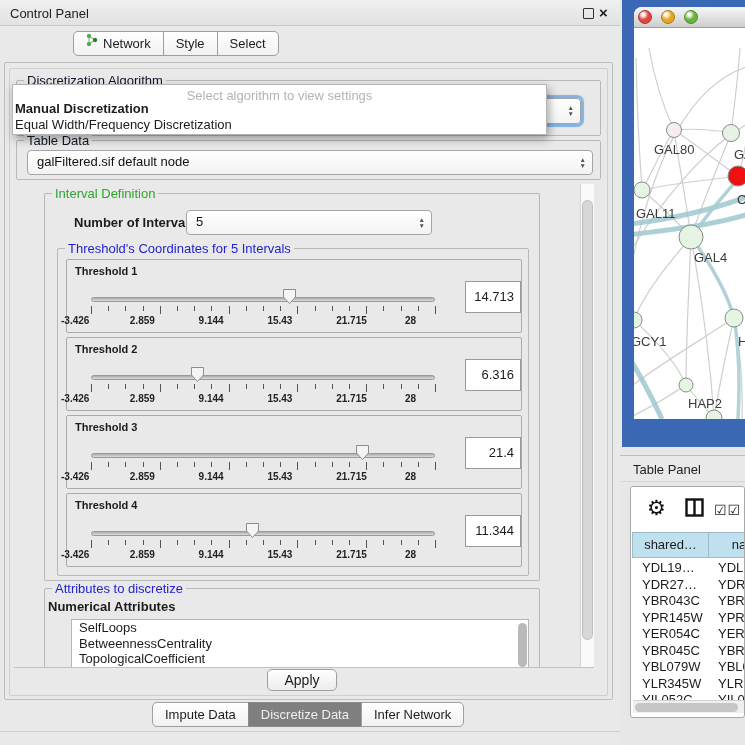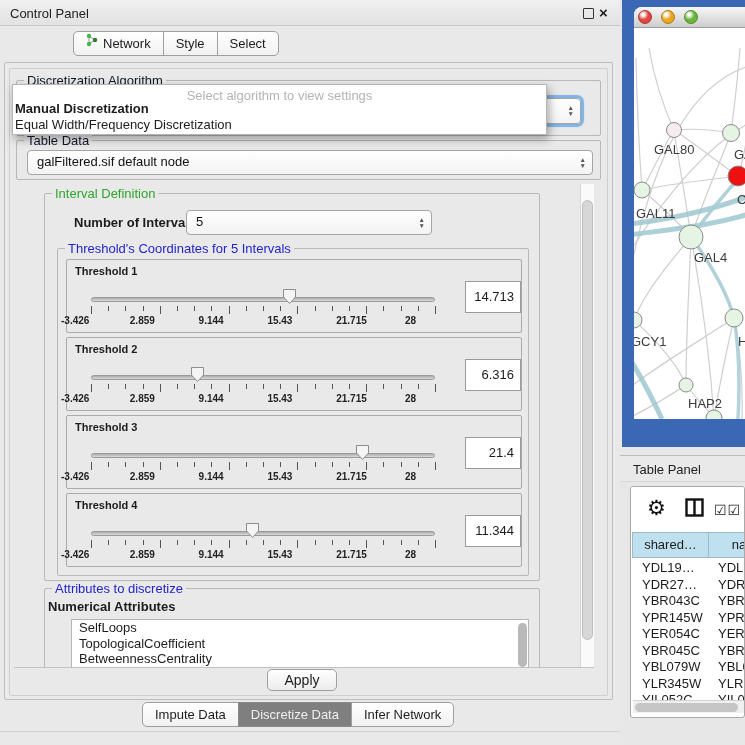--- a/index.html
+++ b/index.html
@@ -60,21 +60,21 @@
             border:1px solid #9a9a9a;font-size:13px;text-align:right;line-height:30px;padding-right:6px}
 
   .attr-list{position:absolute;background:#fff;border:1px solid #b5b5b5;overflow:hidden}
   .attr-item{padding-left:7px;line-height:15.5px;font-size:13px;white-space:nowrap}
   .attr-scroll{position:absolute;right:1px;top:3px;width:9px;height:44px;background:#b9b9b9;border-radius:5px}
 
   .apply-btn{position:absolute;left:267px;top:669px;width:70px;height:22px;
              background:linear-gradient(#ffffff,#ececec);border:1px solid #9f9f9f;border-radius:5px;
              font-size:14px;text-align:center;line-height:20px}
 
-  .bottom-tabs{position:absolute;left:143px;top:702px;height:25px;display:flex}
+  .bottom-tabs{position:absolute;left:153px;top:702px;height:25px;display:flex}
   .bottom-rule{position:absolute;left:0;top:731px;width:620px;height:1px;background:#d0d0d0}
 
   
   .right-region{position:absolute;left:620px;top:0;width:125px;height:745px;background:#e7e7e7}
   .blue-desk{position:absolute;left:2px;top:0;width:123px;height:447px;background:#3a68b5}
   .net-window{position:absolute;left:14px;top:7px;width:115px;height:412px;background:#fff;
               border-top-left-radius:8px;overflow:hidden}
   .net-titlebar{position:absolute;left:0;top:0;width:100%;height:21px;
                 background:linear-gradient(#f7f7f7,#cdcdcd);border-bottom:1px solid #9c9c9c;
                 display:flex;align-items:center;gap:9px;padding-left:4px}
@@ -326,22 +326,22 @@
           </div>
       </div>
     </div>
 
     <div class="group" style="left:30px;top:404px;width:496px;height:90px">
       <span class="group-title t-blue">Attributes to discretize</span>
       <span style="position:absolute;left:3px;top:10px;font-weight:bold">Numerical Attributes</span>
       <div class="attr-list" style="left:26px;top:30px;width:458px;height:50px">
         <div id="attr-items">
             <div class="attr-item">SelfLoops</div>
+            <div class="attr-item">BetweennessCentrality</div>
             <div class="attr-item">TopologicalCoefficient</div>
-            <div class="attr-item">BetweennessCentrality</div>
           </div>
         <div class="attr-scroll"></div>
       </div>
     </div>
 
     <div class="vscroll">
       <div class="thumb"></div>
     </div>
   </div>
 

